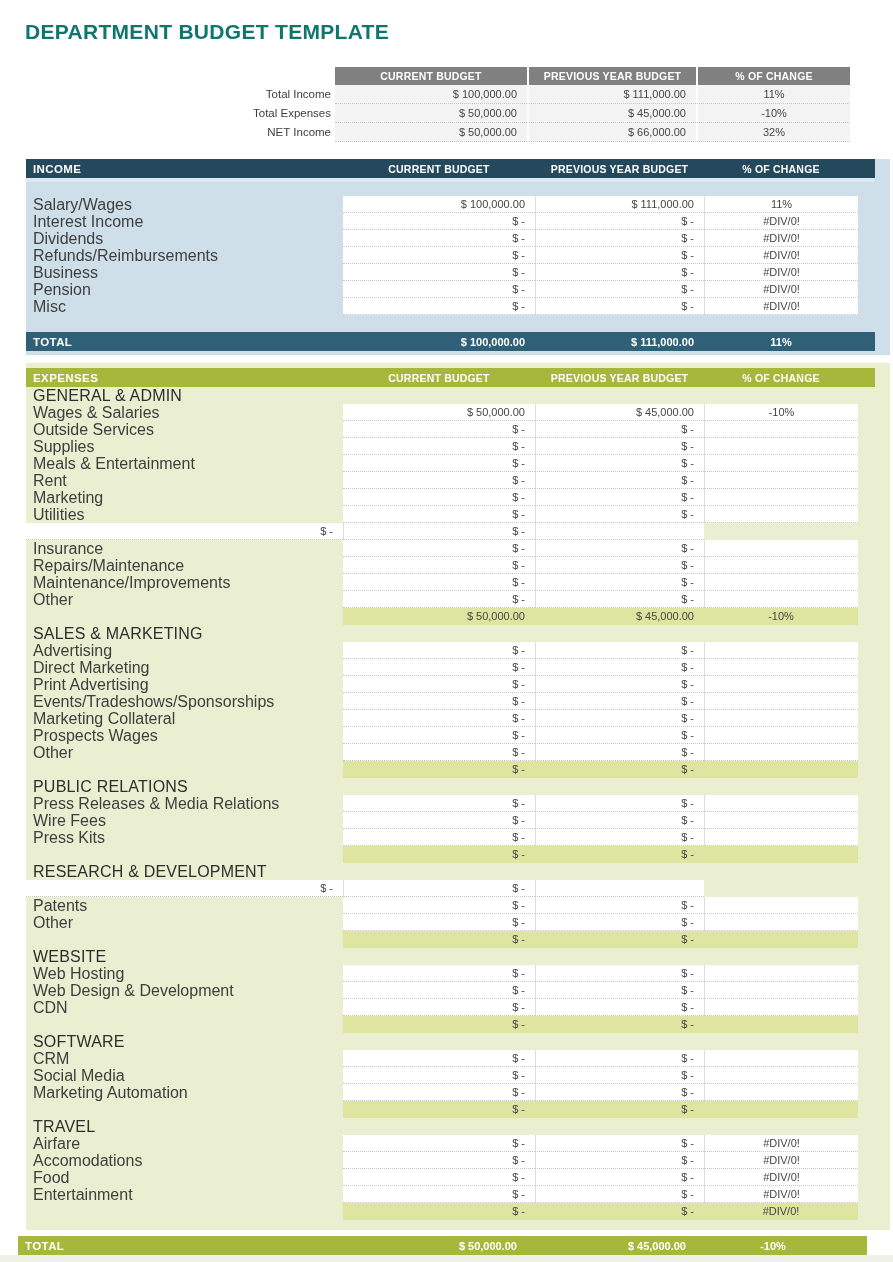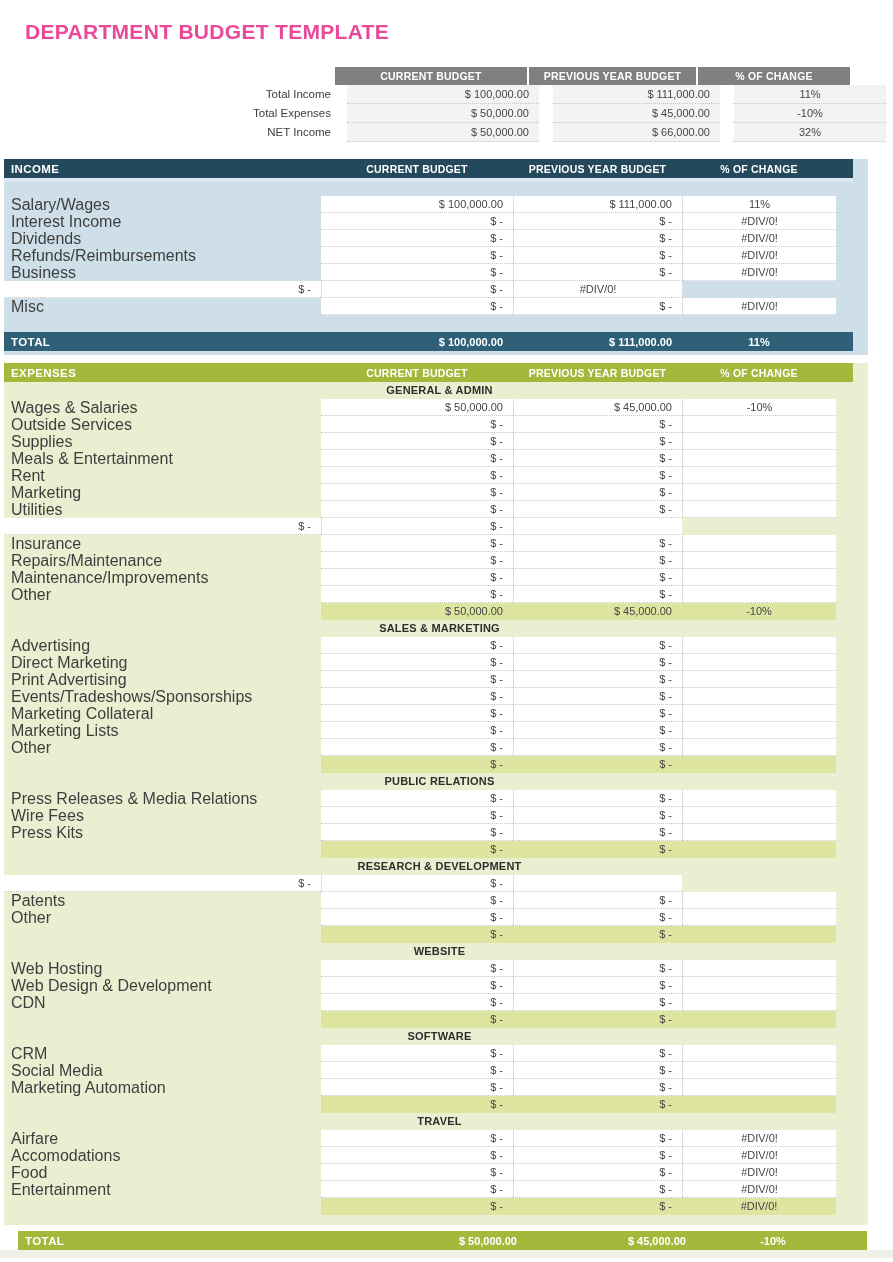--- a/index.html
+++ b/index.html
@@ -1,38 +1,38 @@
 <!DOCTYPE html>
 <html><head>
 <meta charset="utf-8">
 <style>
   * { margin:0; padding:0; box-sizing:border-box; }
   html,body { background:#ffffff; }
   body { font-family:"Liberation Sans","DejaVu Sans",sans-serif; }
   .page { position:relative; width:893px; height:1262px; background:#ffffff; overflow:hidden; }
 
-  .title { padding:20px 0 0 25px; font-size:21px; font-weight:bold; color:#ec4899; letter-spacing:.3px; }
+  .title { padding:20px 0 0 25px; font-size:21px; font-weight:bold; color:#0f766e; letter-spacing:.3px; }
 
   .grid4 { display:grid; grid-template-columns:317px 192px 169px 154px; }
 
   
   .summary { margin:23px 0 0 18px; width:832px; }
   .sum-head { height:18px; }
   .sum-head .hdr { background:#808080; color:#fff; font-weight:bold; font-size:10.5px; letter-spacing:.2px; text-align:center; line-height:18px; }
   .sum-head .hdr.sep, .sum-row .scell.sep { border-left:2px solid #ffffff; }
-  .sum-row { height:19px;gap:12px; }
+  .sum-row { height:19px; }
   .sum-row .sum-label { text-align:right; padding-right:4px; font-size:11.5px; color:#3E3E3E; line-height:19px; white-space:nowrap; }
   .sum-row .scell { background:#F3F3F3; border-bottom:1px dotted #C6C6C6; font-size:11px; color:#454545; line-height:18px; }
   .sum-row .val { text-align:right; padding-right:10px; }
   .sum-row .chg { text-align:center; }
 
   
-  .section { margin-left:4px; width:864px; }
+  .section { margin-left:26px; width:864px; }
   .income-section { margin-top:17px; background:#CEDFE9; padding-bottom:4px; }
-  .expenses-section { margin-top:8px; background:#EAEFD1; padding-bottom:10px; }
+  .expenses-section { margin-top:8px; background:#EAEFD1; padding-top:5px; padding-bottom:10px; }
 
   
   .bar { height:19px; width:849px; align-items:center; }
   .bar .bar-title { padding-left:7px; color:#fff; font-weight:bold; font-size:11.5px; letter-spacing:.4px; }
   .bar .bar-col { text-align:center; color:#fff; font-weight:bold; font-size:10.5px; letter-spacing:.2px; }
   .bar .bar-val { text-align:right; padding-right:10px; color:#fff; font-weight:bold; font-size:11px; }
   .bar .bar-chg { text-align:center; color:#fff; font-weight:bold; font-size:11px; }
   .income-bar { background:#25495C; }
   .income-total { background:#2F6078; }
   .expenses-bar { background:#A5B83B; }
@@ -44,21 +44,21 @@
   .bottom-strip { height:8px; background:#EFF1E9; width:893px; }
 
   
   .data-row { height:17px; }
   .data-row .row-label { font-size:16px; color:#3E3E3E; padding-left:7px; line-height:17px; white-space:nowrap; }
   .data-row .cellw { background:#fff; border-bottom:1px dotted #C8C8C8; font-size:11px; color:#454545; line-height:16px; }
   .data-row .val { text-align:right; padding-right:10px; }
   .data-row .chg { text-align:center; }
   .bl { border-left:1px solid #DCDCDC; }
 
-  .group-name { height:17px; line-height:17px; font-weight:bold; font-size:11px; color:#2E2E2E; padding-left:7px; letter-spacing:.2px; white-space:nowrap;text-align:center; }
+  .group-name { height:17px; line-height:17px; font-weight:normal; font-size:16px; color:#2E2E2E; padding-left:7px; letter-spacing:.2px; white-space:nowrap; }
   .subtotal-row { height:17px; }
   .subtotal-row .sub { background:#DDE5A1; font-size:11px; color:#454545; line-height:17px; }
   .subtotal-row .val { text-align:right; padding-right:10px; }
   .subtotal-row .chg { text-align:center; }
 </style>
 </head>
 <body>
 
 <div class="page">
 
@@ -130,20 +130,21 @@
           <div class="cellw val bl">$ -</div>
           <div class="cellw chg bl">#DIV/0!</div>
         </div>
         <div class="grid4 data-row">
           <div class="row-label">Business</div>
           <div class="cellw val">$ -</div>
           <div class="cellw val bl">$ -</div>
           <div class="cellw chg bl">#DIV/0!</div>
         </div>
         <div class="grid4 data-row">
+          <div class="row-label">Pension</div>
           <div class="cellw val">$ -</div>
           <div class="cellw val bl">$ -</div>
           <div class="cellw chg bl">#DIV/0!</div>
         </div>
         <div class="grid4 data-row">
           <div class="row-label">Misc</div>
           <div class="cellw val">$ -</div>
           <div class="cellw val bl">$ -</div>
           <div class="cellw chg bl">#DIV/0!</div>
         </div>
@@ -279,21 +280,21 @@
                 <div class="cellw val bl">$ -</div>
                 <div class="cellw chg bl"></div>
               </div>
             <div class="grid4 data-row">
                 <div class="row-label">Marketing Collateral</div>
                 <div class="cellw val">$ -</div>
                 <div class="cellw val bl">$ -</div>
                 <div class="cellw chg bl"></div>
               </div>
             <div class="grid4 data-row">
-                <div class="row-label">Marketing Lists</div>
+                <div class="row-label">Prospects Wages</div>
                 <div class="cellw val">$ -</div>
                 <div class="cellw val bl">$ -</div>
                 <div class="cellw chg bl"></div>
               </div>
             <div class="grid4 data-row">
                 <div class="row-label">Other</div>
                 <div class="cellw val">$ -</div>
                 <div class="cellw val bl">$ -</div>
                 <div class="cellw chg bl"></div>
               </div>

